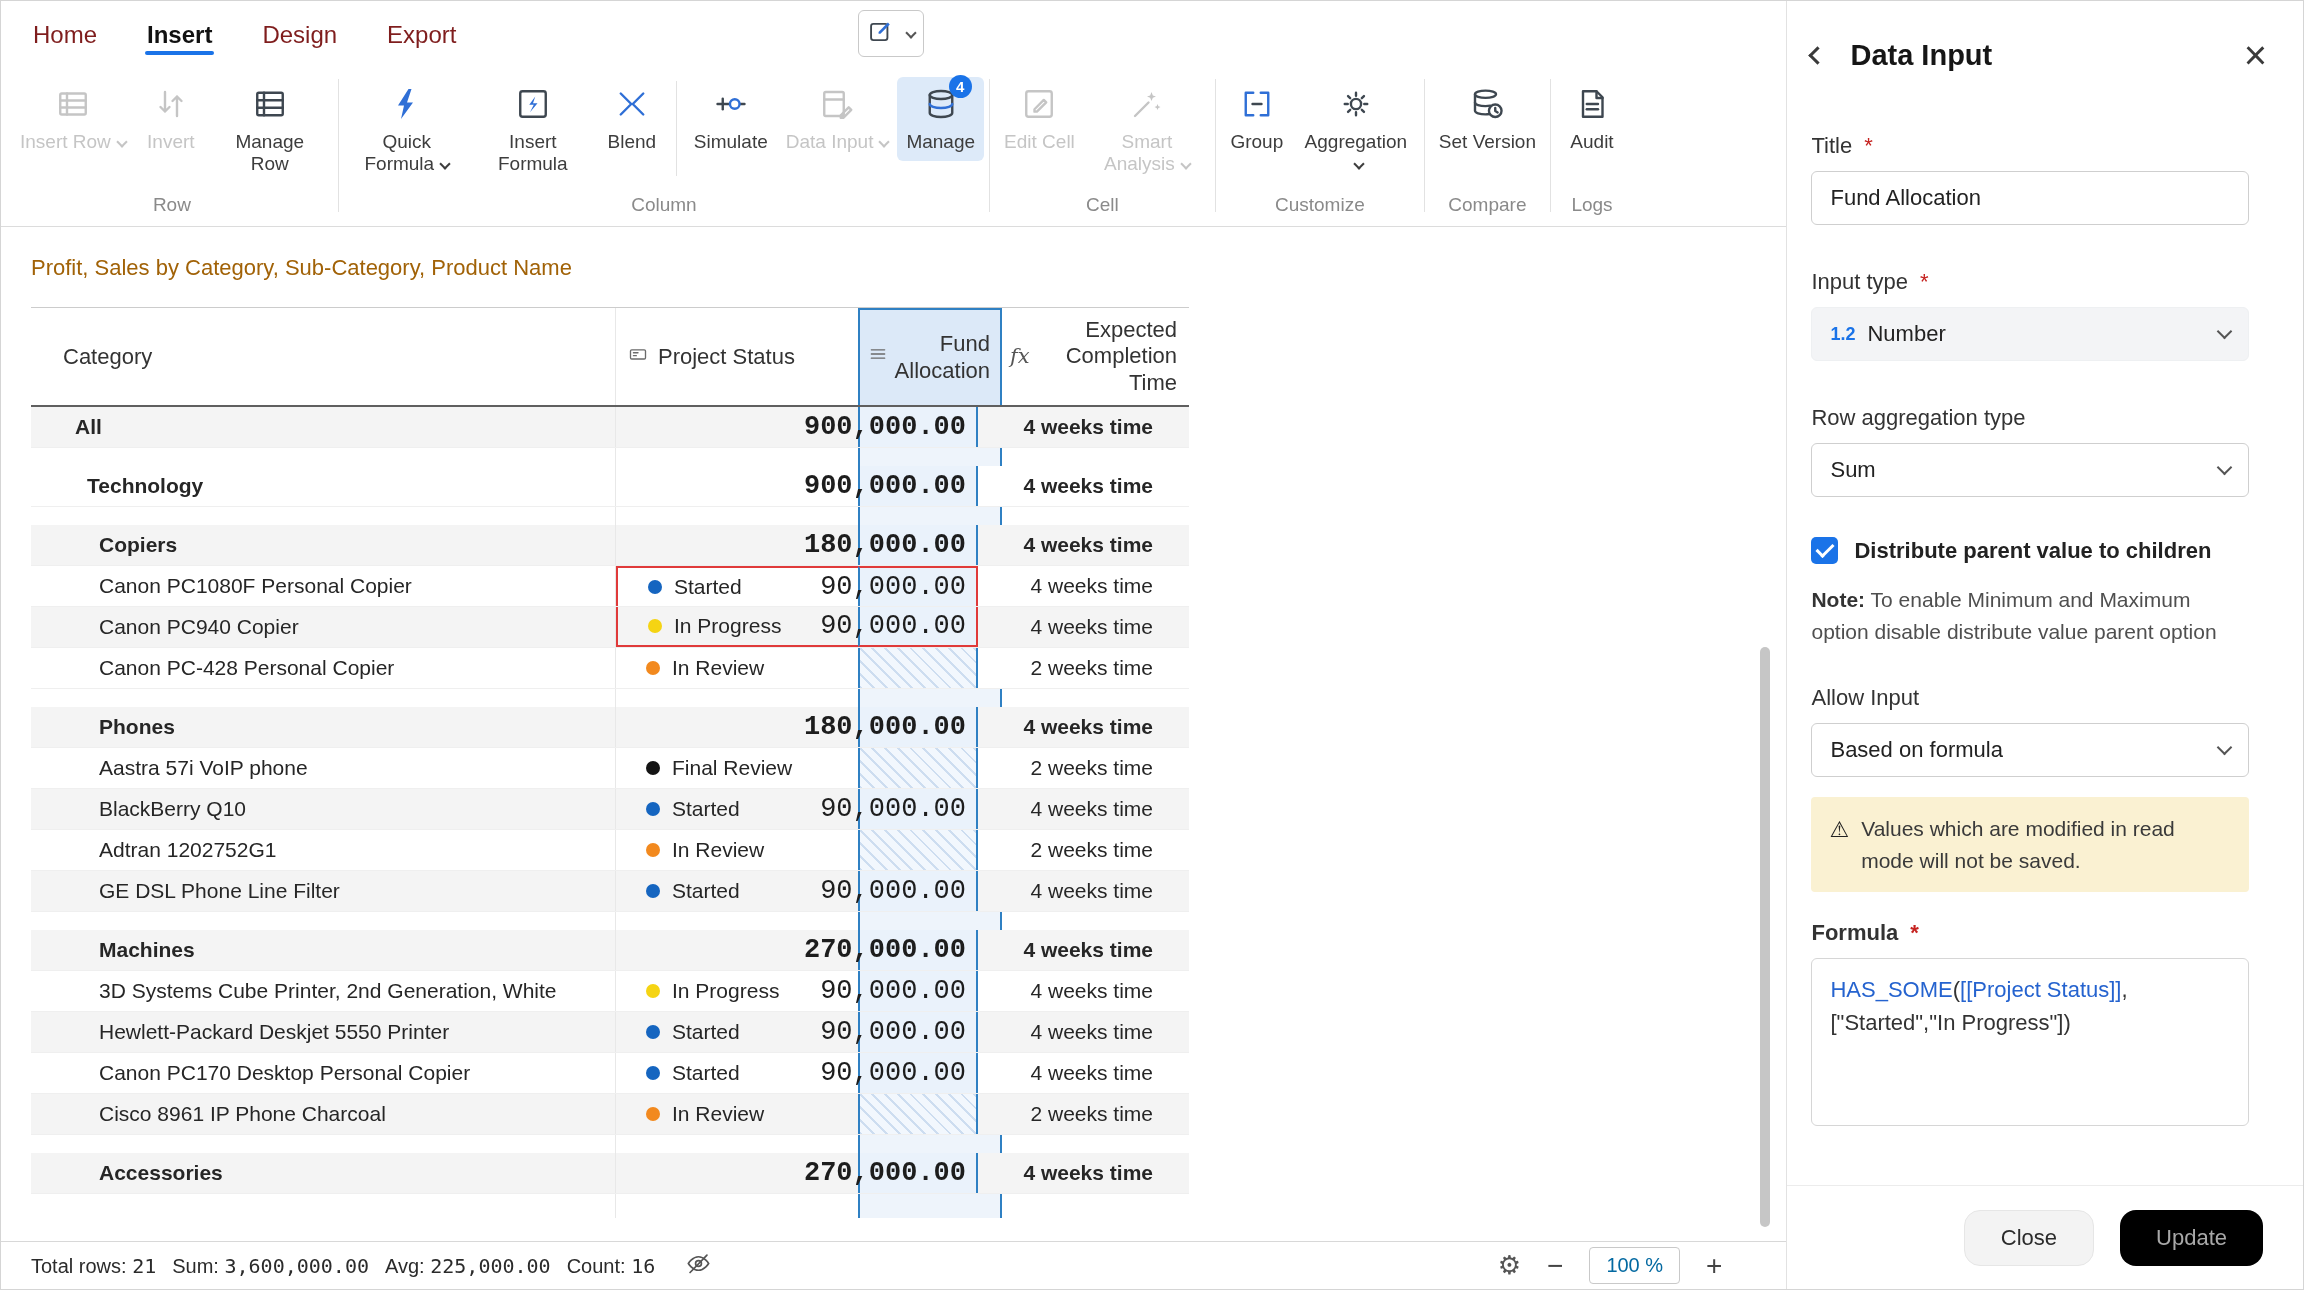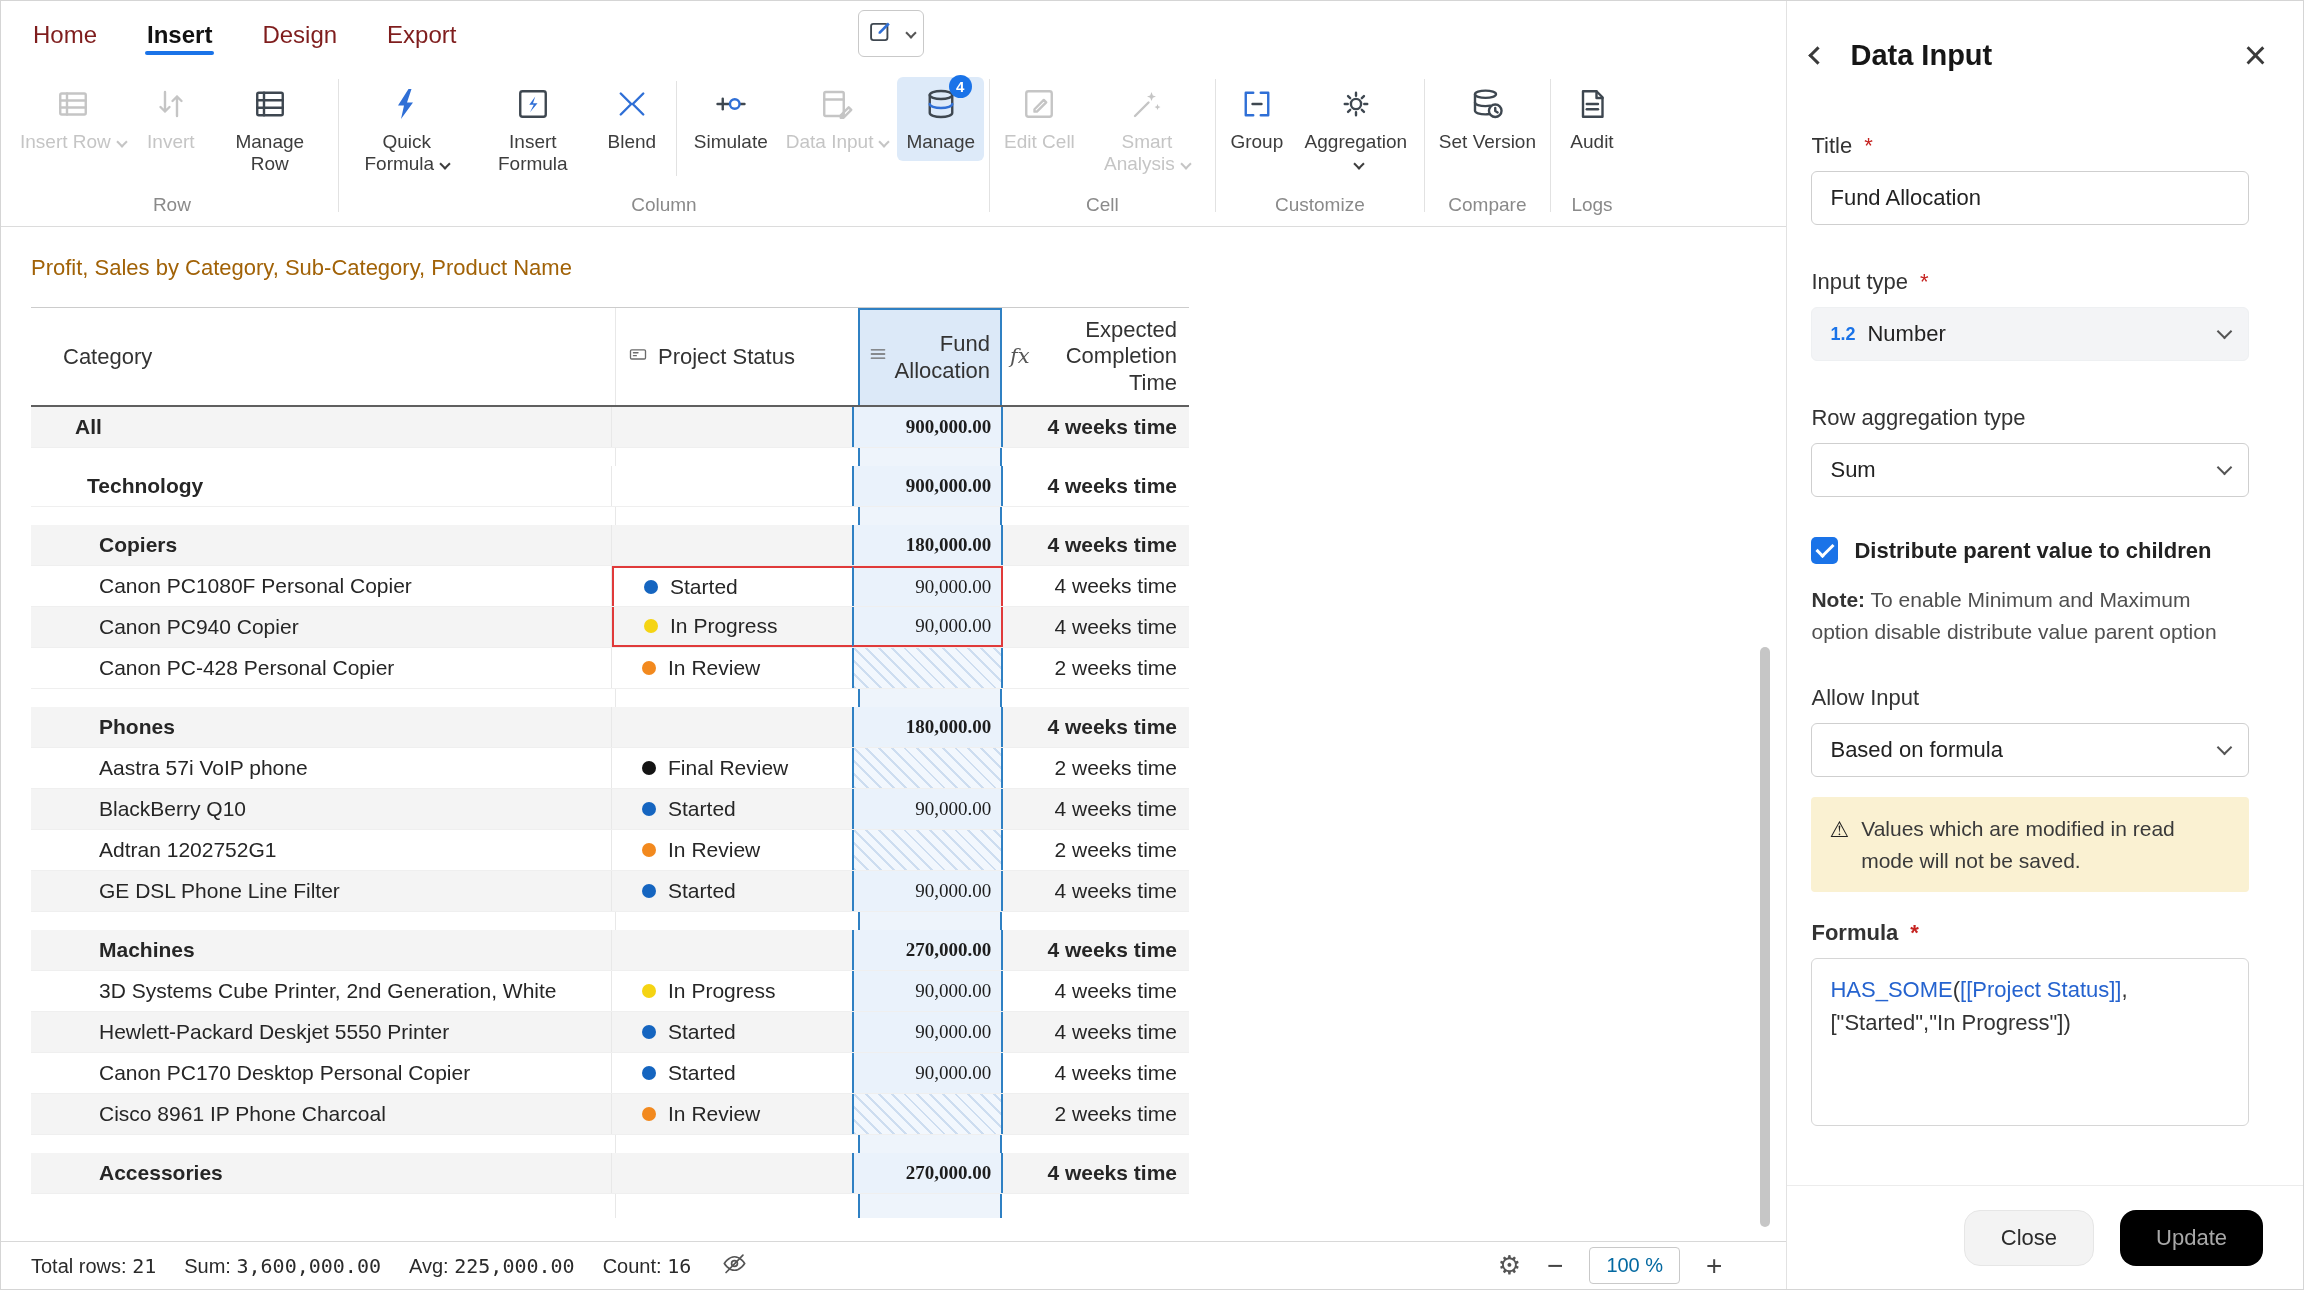--- a/index.html
+++ b/index.html
@@ -46,21 +46,21 @@
   .hdr-sm-icon svg{width:20px;height:20px;stroke:#6a6a6a;fill:none;stroke-width:1.6;stroke-linecap:round}
   .fx{font-family:"DejaVu Serif",serif;font-style:italic;font-size:21px;color:#555}
 
   .trow{display:flex;height:41px;border-bottom:1px solid #efefef}
   .trow.shade{background:#f4f4f4}
   .cell{display:flex;align-items:center;font-size:21px;color:#262626}
   .c-cat{width:585px;border-right:1px solid #e8e8e8}
   .lvl1{padding-left:44px}.lvl2{padding-left:56px}.lvl3{padding-left:68px}
   .c-status{width:242px;padding-left:30px;gap:12px}
   .dot{width:14px;height:14px;border-radius:50%;flex:0 0 auto}
-  .c-fund{width:152px;justify-content:flex-end;padding-right:10px;background:#eaf2fb;border-left:2px solid var(--col-sel);border-right:2px solid var(--col-sel);font-family:Liberation Serif, serif;font-size:19px;color:#1d1d1d}
+  .c-fund{width:120px;justify-content:flex-end;padding-right:10px;background:#eaf2fb;border-left:2px solid var(--col-sel);border-right:2px solid var(--col-sel);font-family:Liberation Mono, monospace;font-size:27px;color:#1d1d1d}
   .c-fund.hatch{background-color:#f2f7fd;background-image:repeating-linear-gradient(45deg,#cdddf0 0,#cdddf0 2px,transparent 2px,transparent 9px)}
   .c-time{width:187px;justify-content:flex-end;padding-right:12px}
   .grouprow .c-cat,.grouprow .c-time{font-weight:700}
   .grouprow .c-fund{font-weight:700}
   .trow-spacer{display:flex;height:18px}
   .sp-cat{width:585px;border-right:1px solid #e8e8e8}
   .sp-status{width:242px}
   .sp-f{width:144px;background:#eef4fb;border-left:2px solid var(--col-sel);border-right:2px solid var(--col-sel)}
   .sp-r{width:187px}
   .redbox-top .c-status{border-top:2px solid var(--red);border-left:2px solid var(--red)}
@@ -527,21 +527,21 @@
               <div class="sp-f"></div>
               <div class="sp-r"></div>
             </div>
           </div>
       </div>
 
       <div class="vscroll"></div>
     </div>
 
     <div class="statusbar">
-      <div style="display:flex;gap:28px;align-items:center;">
+      <div style="display:flex;gap:16px;align-items:center;">
           <span class="stat"><span>Total rows: </span><span class="mono">21</span></span>
           <span class="stat"><span>Sum: </span><span class="mono">3,600,000.00</span></span>
           <span class="stat"><span>Avg: </span><span class="mono">225,000.00</span></span>
           <span class="stat"><span>Count: </span><span class="mono">16</span></span>
         </div>
       <span class="sb-eye">
         <svg viewBox="0 0 24 24">
             <path d="M3 12s3.5-6 9-6 9 6 9 6-3.5 6-9 6-9-6-9-6z"></path>
             <circle cx="12" cy="12" r="2.6"></circle>
             <line x1="4.5" y1="20" x2="19.5" y2="4.5"></line>

